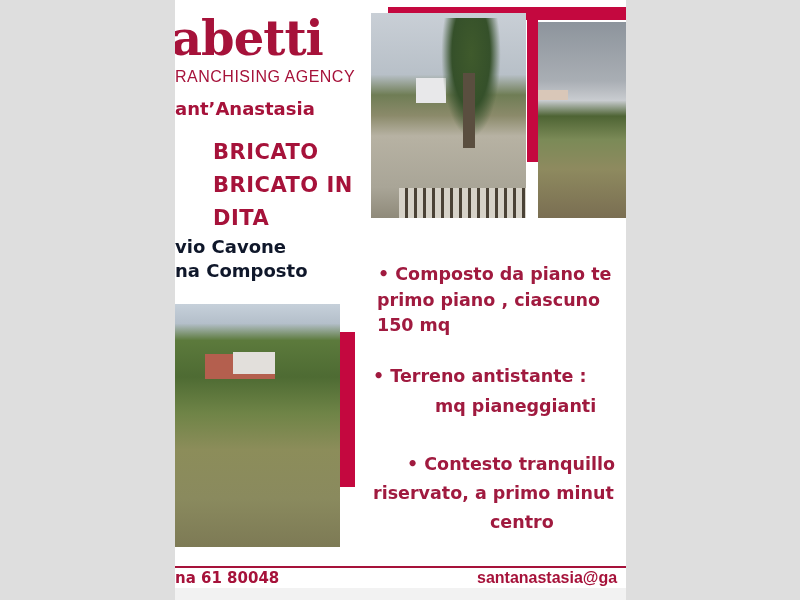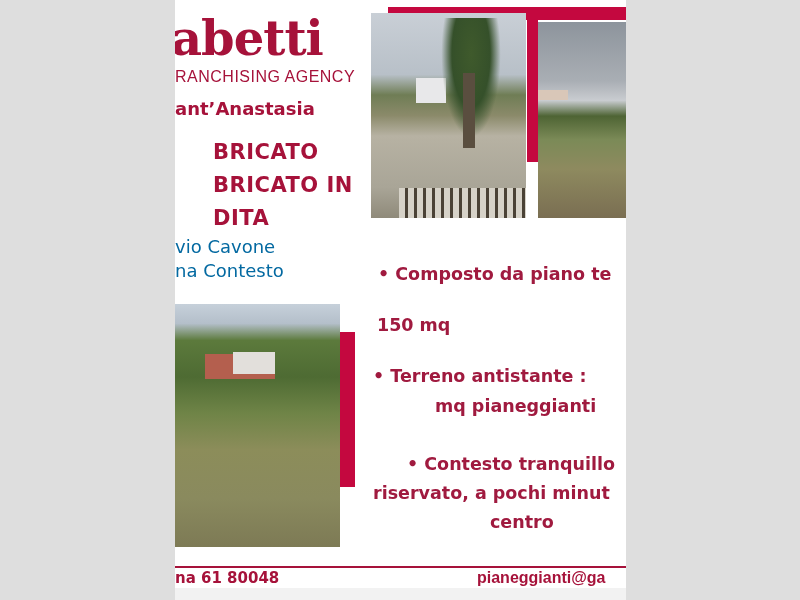--- a/index.html
+++ b/index.html
@@ -22,21 +22,21 @@
     position: absolute; left: 0; top: 68px; font-size: 16px; color: #a6123a;
     letter-spacing: 0.5px; font-family: "Liberation Sans", sans-serif;
   }
   .location {
     position: absolute; left: 0; top: 98px; font-size: 18px; font-weight: bold; color: #a6123a;
   }
   .title-line {
     position: absolute; left: 0; font-size: 21px; font-weight: bold; color: #a6123a; letter-spacing: 0.5px; padding-left: 38px;
   }
   .addr-line {
-    position: absolute; left: 0; font-size: 18px; font-weight: normal; color: #0369a1;
+    position: absolute; left: 0; font-size: 18px; font-weight: bold; color: #0f172a;
   }
   .photo {
     position: absolute; overflow: hidden;
   }
   .photo-road {
     left: 196px; top: 13px; width: 155px; height: 205px;
     background: linear-gradient(180deg, #c9cfd6 0%, #b8c0c8 30%, #6f7d55 40%, #8b8a6a 50%, #b7b2a3 60%, #a9a597 85%, #8f8a7a 100%);
   }
   .photo-road .palm {
     position: absolute; left: 70px; top: 5px; width: 60px; height: 120px;
@@ -78,48 +78,49 @@
 
   <div class="brand-logo">abetti</div>
   <div class="brand-sub">RANCHISING AGENCY</div>
   <div class="location">ant’Anastasia</div>
 
   <div class="title-line" style="top:140px">BRICATO</div>
   <div class="title-line" style="top:173px">BRICATO  IN</div>
   <div class="title-line" style="top:206px">DITA</div>
 
   <div class="addr-line" style="top:236px">vio Cavone</div>
-  <div class="addr-line" style="top:260px">na Contesto</div>
+  <div class="addr-line" style="top:260px">na Composto</div>
 
   <div class="red-bar-top"></div>
   <div class="red-bar-vert"></div>
   <div class="photo photo-road">
     <div class="house"></div>
     <div class="palm"></div>
     <div class="trunk"></div>
     <div class="pallet"></div>
   </div>
   <div class="photo photo-field-tr">
     <div class="shed"></div>
   </div>
 
   <div class="photo photo-field-bl">
     <div class="house"></div>
     <div class="house2"></div>
   </div>
   <div class="red-bar-bl"></div>
 
   <div class="bullet-text" style="left:203px; top:262px">• Composto da piano te</div>
+  <div class="bullet-text" style="left:202px; top:288px">primo piano , ciascuno</div>
   <div class="bullet-text" style="left:202px; top:313px">150 mq</div>
 
   <div class="bullet-text" style="left:198px; top:364px">• Terreno   antistante    :</div>
   <div class="bullet-text" style="left:260px; top:394px">mq pianeggianti</div>
 
   <div class="bullet-text" style="left:232px; top:452px">• Contesto tranquillo</div>
-  <div class="bullet-text" style="left:198px; top:481px">riservato, a pochi minut</div>
+  <div class="bullet-text" style="left:198px; top:481px">riservato, a primo minut</div>
   <div class="bullet-text" style="left:315px; top:510px">centro</div>
 
   <div class="footer-rule"></div>
   <div class="footer-item" style="left:0">na 61 80048</div>
-  <div class="footer-item email" style="left:302px">pianeggianti@ga</div>
+  <div class="footer-item email" style="left:302px">santanastasia@ga</div>
 
   <div class="flyer-bottom-strip"></div>
 </div>
 
 </body></html>

